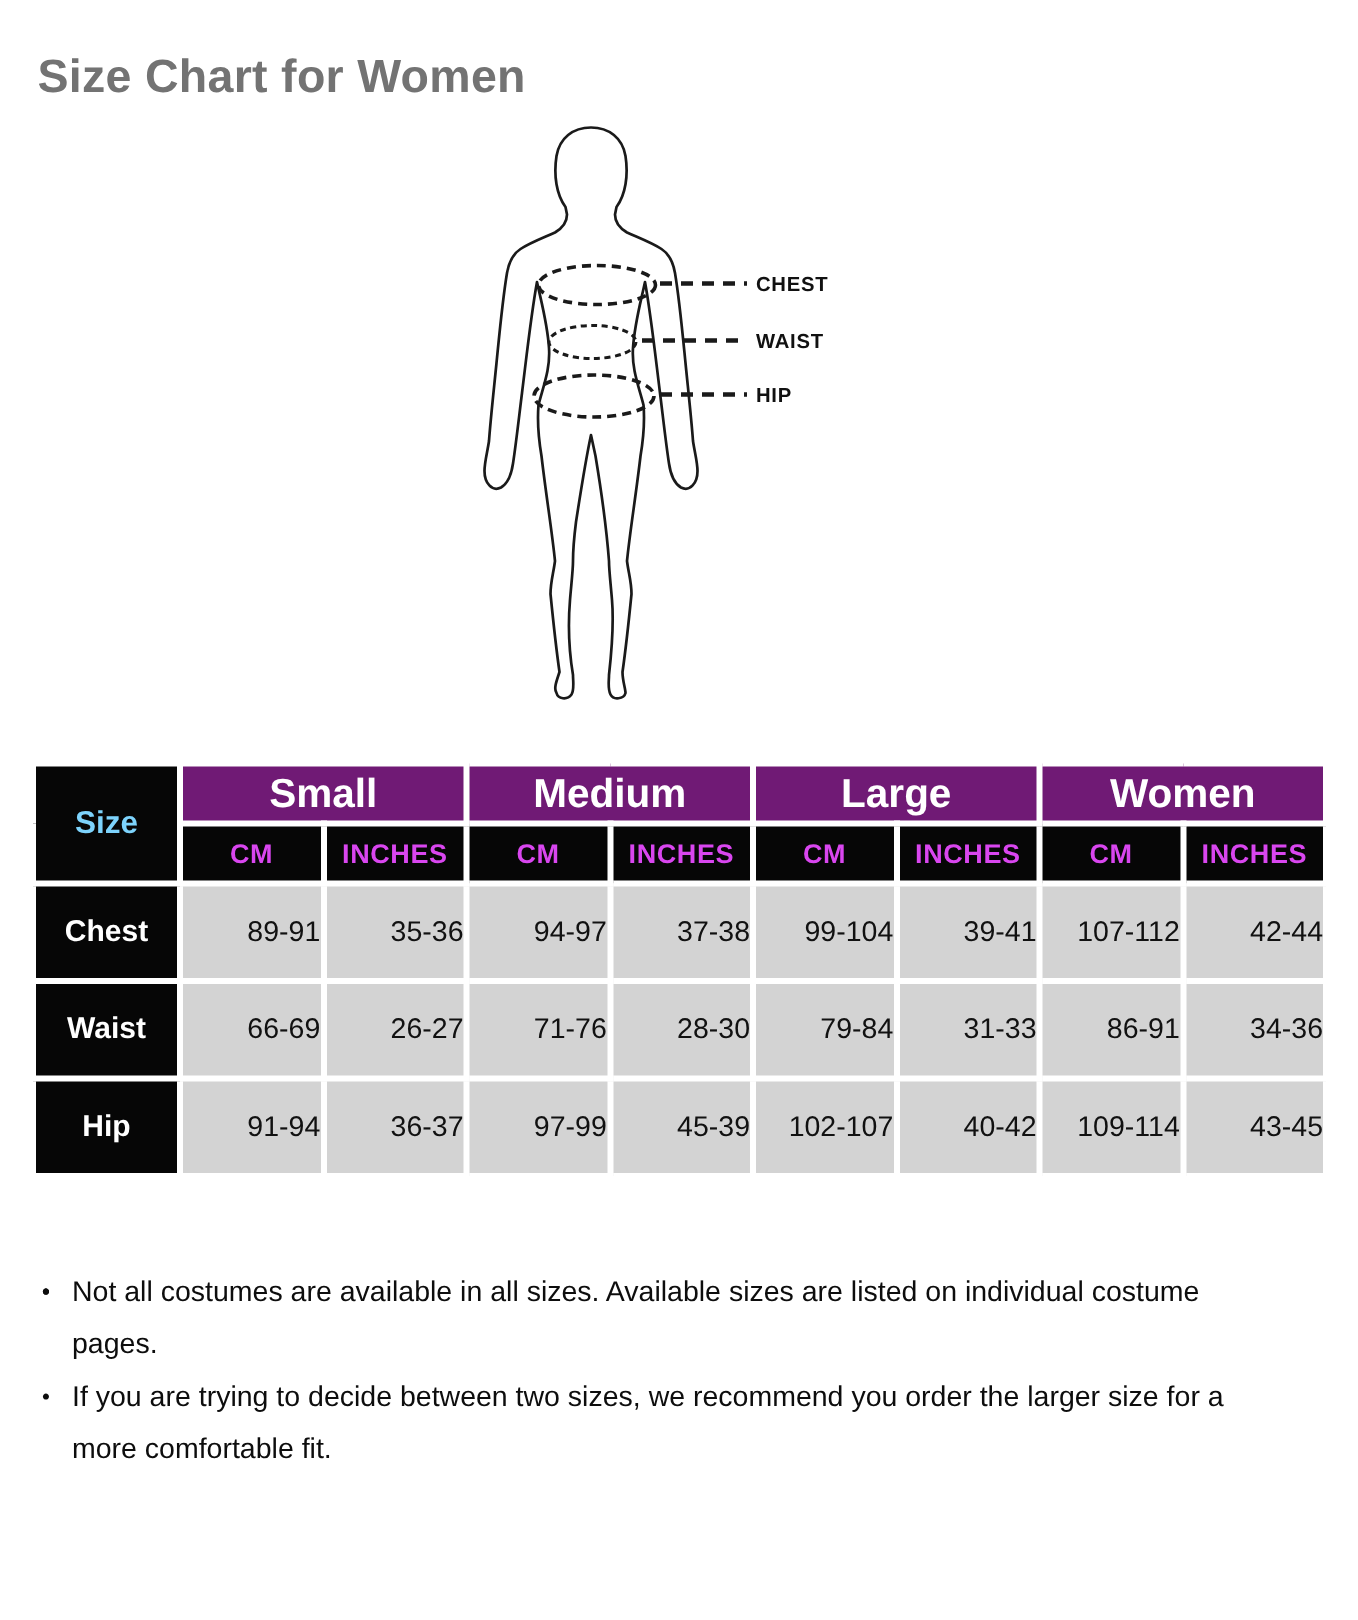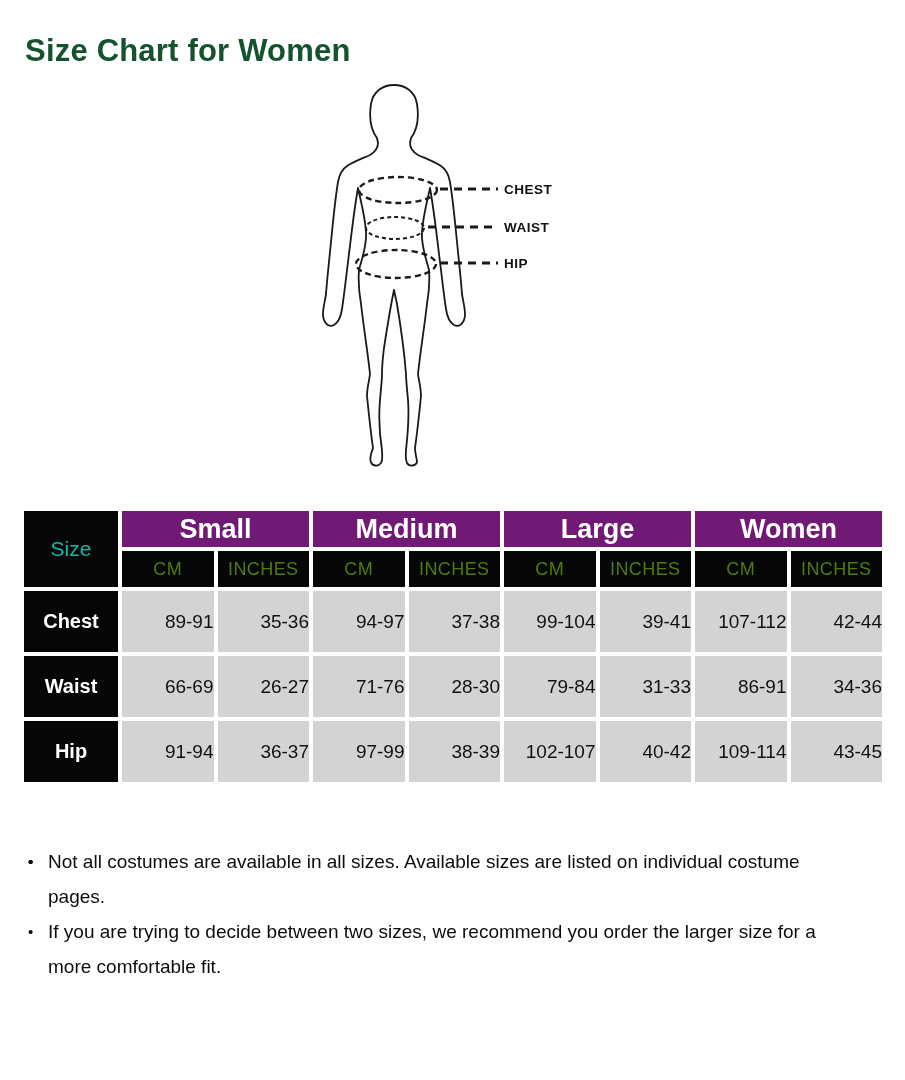--- a/index.html
+++ b/index.html
@@ -8,51 +8,51 @@
   body {
     width: 905px; height: 1080px;
     position: relative;
     background: #ffffff;
     font-family: "Liberation Sans", sans-serif;
     color: #111;
     overflow: hidden;
   }
   .page-title {
     position: absolute; left: 25px; top: 12px;
-    font-size: 31px; font-weight: bold; color: #14532d;
+    font-size: 31px; font-weight: bold; color: #737373;
     letter-spacing: 0.2px;
   }
   .figure-wrap {
     position: absolute; left: 318px; top: 82px;
     width: 252px; height: 394px;
   }
   .figure-wrap svg { width: 100%; height: 100%; display: block; }
 
   table.size-table {
     position: absolute; left: 20px; top: 507px;
     width: 866px; table-layout: fixed;
     border-collapse: collapse;
   }
   .size-table th, .size-table td {
     border: 4px solid #ffffff;
     text-align: center; vertical-align: middle;
     padding: 0;
   }
   .size-table .corner {
-    background: #060606; color: #14b8a6;
-    font-size: 21px; font-weight: normal;
+    background: #060606; color: #7dd3fc;
+    font-size: 21px; font-weight: bold;
   }
   .size-table .group-h {
     background: #701a75; color: #fff;
     font-size: 27px; font-weight: bold;
     height: 40px;
   }
   .size-table .unit-h {
-    background: #060606; color: #4d7c0f;
-    font-size: 18px; font-weight: normal;
+    background: #060606; color: #d946ef;
+    font-size: 18px; font-weight: bold;
     letter-spacing: 0.4px;
     height: 40px;
   }
   .size-table .row-h {
     background: #060606; color: #fff;
     font-size: 20px; font-weight: bold;
     height: 65px;
   }
   .size-table td.val {
     background: #d3d3d3; color: #111;
@@ -209,21 +209,21 @@
         <td class="val">79-84</td>
         <td class="val">31-33</td>
         <td class="val">86-91</td>
         <td class="val">34-36</td>
       </tr>
       <tr>
         <th class="row-h">Hip</th>
         <td class="val">91-94</td>
         <td class="val">36-37</td>
         <td class="val">97-99</td>
-        <td class="val">38-39</td>
+        <td class="val">45-39</td>
         <td class="val">102-107</td>
         <td class="val">40-42</td>
         <td class="val">109-114</td>
         <td class="val">43-45</td>
       </tr>
     </tbody>
 </table>
 
 <div class="notes">
   <ul>

